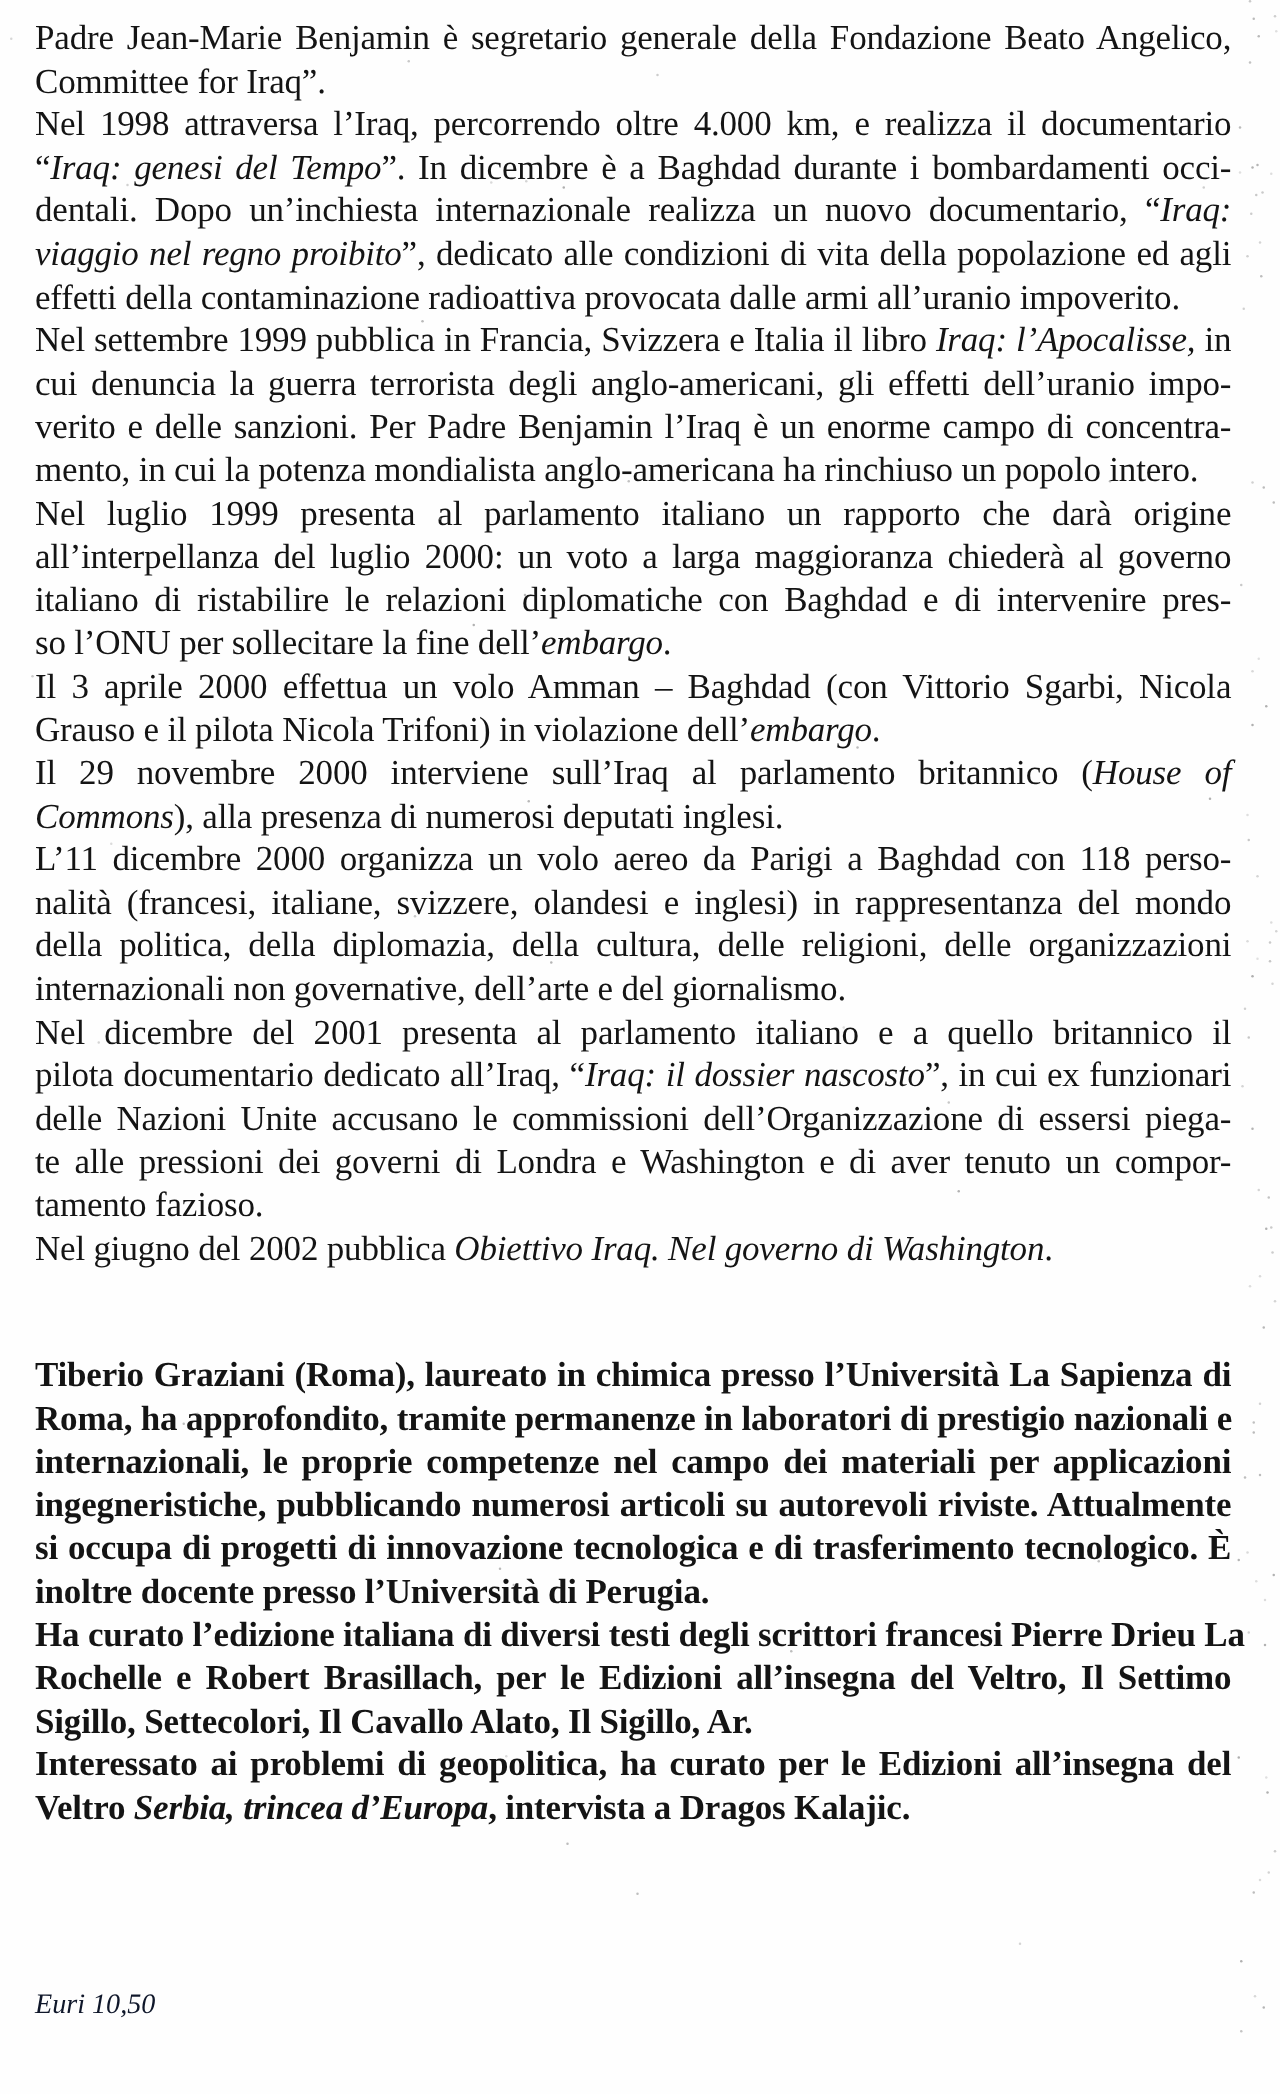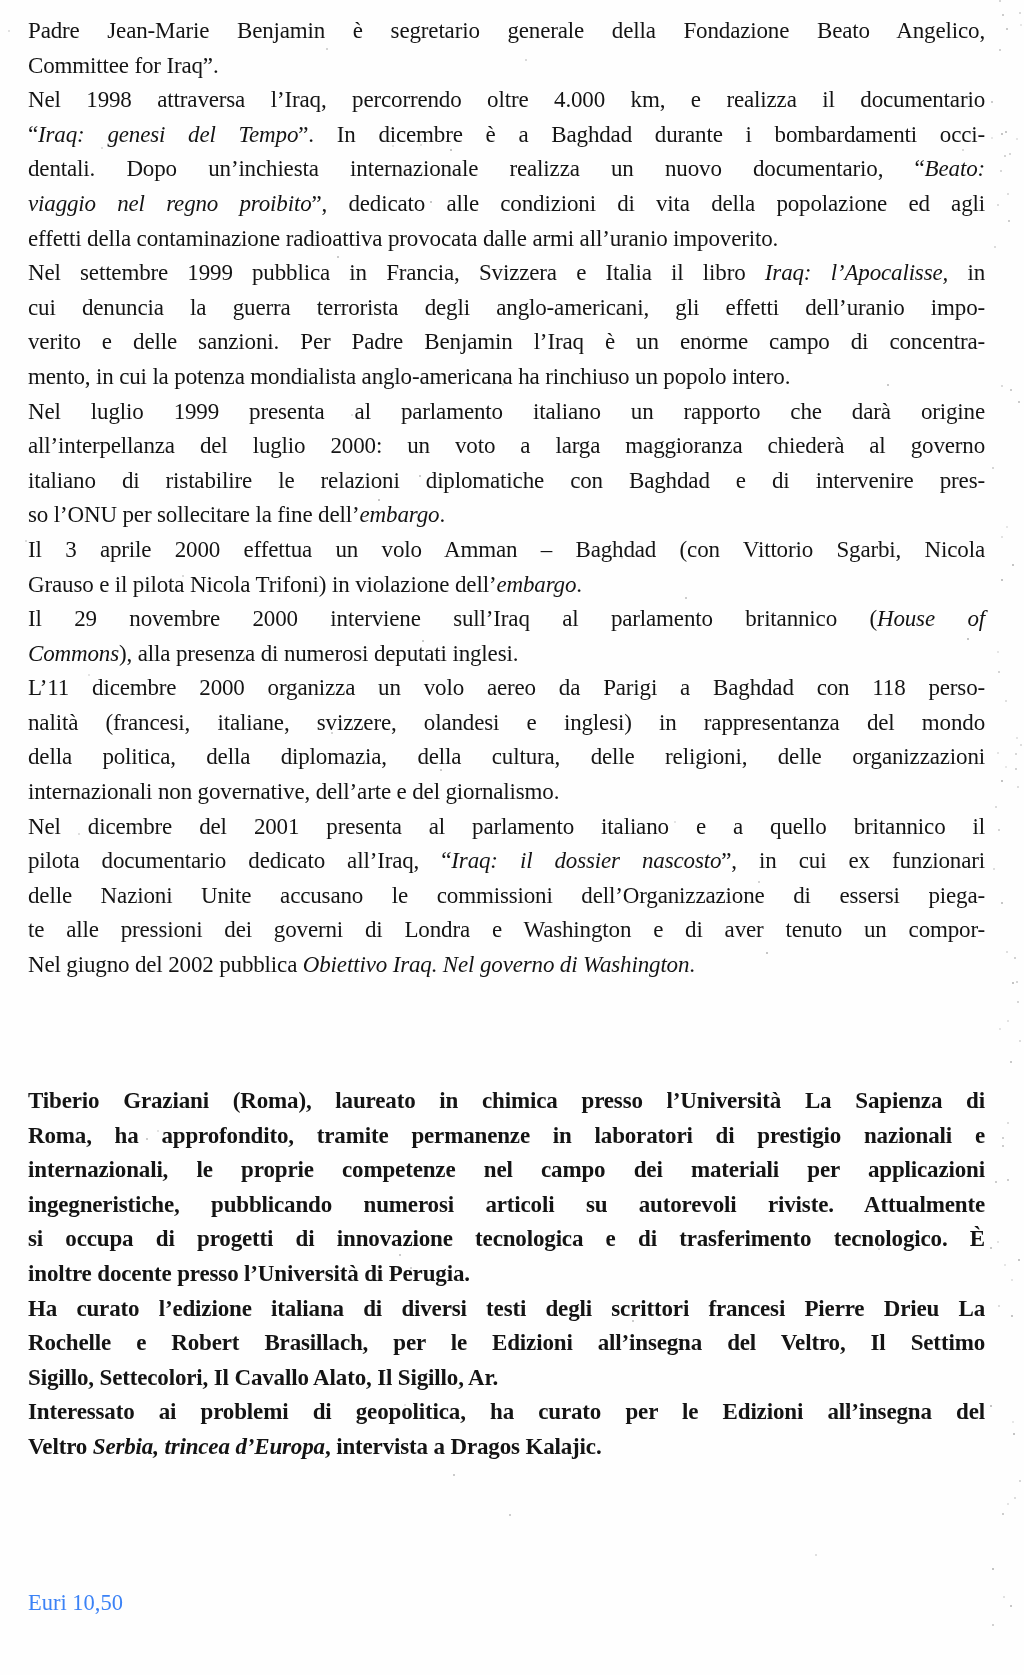--- a/index.html
+++ b/index.html
@@ -6,39 +6,39 @@
   body { width: 1024px; height: 1675px; position: relative; overflow: hidden; }
   .page {
     position: absolute; left: 0; top: 0; width: 1024px; height: 1675px;
     background: #fefefe;
     font-family: "Liberation Serif", "DejaVu Serif", serif;
     color: #141414;
   }
   .para { position: absolute; left: 28px; width: 957px; }
   .line {
     display: block; height: 34.6px; line-height: 34.6px;
-    font-size: 23px; white-space: nowrap;
+    font-size: 28px; white-space: nowrap;
     text-align: justify; text-align-last: justify;
     letter-spacing: -0.15px;
   }
   .line.last { text-align-last: left; }
   .line i, .line em { font-style: italic; }
-  .price { position: absolute; left: 28px; top: 1590px; font-size: 22.5px; font-family: "Liberation Serif", serif; color: #3b82f6; }
+  .price { position: absolute; left: 28px; top: 1590px; font-size: 22.5px; font-family: "Liberation Serif", serif; color: #0f172a; font-style: italic; }
   .speck { position: absolute; width: 2px; height: 2px; background: #9a9a9a; border-radius: 50%; }
 </style>
 </head>
 <body>
 
 <div class="page">
   <div class="para" id="sec1" style="top:14px;">
       <span class="line"><span>Padre Jean-Marie Benjamin è segretario generale della Fondazione Beato Angelico,</span></span>
       <span class="line last"><span>Committee for Iraq”.</span></span>
       <span class="line"><span>Nel 1998 attraversa l’Iraq, percorrendo oltre 4.000 km, e realizza il documentario</span></span>
       <span class="line"><span>“</span><i>Iraq: genesi del Tempo</i><span>”. In dicembre è a Baghdad durante i bombardamenti occi-</span></span>
-      <span class="line"><span>dentali. Dopo un’inchiesta internazionale realizza un nuovo documentario, “</span><i>Beato:</i></span>
+      <span class="line"><span>dentali. Dopo un’inchiesta internazionale realizza un nuovo documentario, “</span><i>Iraq:</i></span>
       <span class="line"><i>viaggio nel regno proibito</i><span>”, dedicato alle condizioni di vita della popolazione ed agli</span></span>
       <span class="line last"><span>effetti della contaminazione radioattiva provocata dalle armi all’uranio impoverito.</span></span>
       <span class="line"><span>Nel settembre 1999 pubblica in Francia, Svizzera e Italia il libro </span><i>Iraq: l’Apocalisse,</i><span> in</span></span>
       <span class="line"><span>cui denuncia la guerra terrorista degli anglo-americani, gli effetti dell’uranio impo-</span></span>
       <span class="line"><span>verito e delle sanzioni. Per Padre Benjamin l’Iraq è un enorme campo di concentra-</span></span>
       <span class="line last"><span>mento, in cui la potenza mondialista anglo-americana ha rinchiuso un popolo intero.</span></span>
       <span class="line"><span>Nel luglio 1999 presenta al parlamento italiano un rapporto che darà origine</span></span>
       <span class="line"><span>all’interpellanza del luglio 2000: un voto a larga maggioranza chiederà al governo</span></span>
       <span class="line"><span>italiano di ristabilire le relazioni diplomatiche con Baghdad e di intervenire pres-</span></span>
       <span class="line last"><span>so l’ONU per sollecitare la fine dell’</span><i>embargo</i><span>.</span></span>
@@ -47,20 +47,21 @@
       <span class="line"><span>Il 29 novembre 2000 interviene sull’Iraq al parlamento britannico (</span><i>House of</i></span>
       <span class="line last"><i>Commons</i><span>), alla presenza di numerosi deputati inglesi.</span></span>
       <span class="line"><span>L’11 dicembre 2000 organizza un volo aereo da Parigi a Baghdad con 118 perso-</span></span>
       <span class="line"><span>nalità (francesi, italiane, svizzere, olandesi e inglesi) in rappresentanza del mondo</span></span>
       <span class="line"><span>della politica, della diplomazia, della cultura, delle religioni, delle organizzazioni</span></span>
       <span class="line last"><span>internazionali non governative, dell’arte e del giornalismo.</span></span>
       <span class="line"><span>Nel dicembre del 2001 presenta al parlamento italiano e a quello britannico il</span></span>
       <span class="line"><span>pilota documentario dedicato all’Iraq, “</span><i>Iraq: il dossier nascosto</i><span>”, in cui ex funzionari</span></span>
       <span class="line"><span>delle Nazioni Unite accusano le commissioni dell’Organizzazione di essersi piega-</span></span>
       <span class="line"><span>te alle pressioni dei governi di Londra e Washington e di aver tenuto un compor-</span></span>
+      <span class="line last"><span>tamento fazioso.</span></span>
       <span class="line last"><span>Nel giugno del 2002 pubblica </span><i>Obiettivo Iraq. Nel governo di Washington</i><span>.</span></span>
     </div>
   <div class="para" id="sec2" style="top:1084px;font-weight:bold;">
       <span class="line"><span>Tiberio Graziani (Roma), laureato in chimica presso l’Università La Sapienza di</span></span>
       <span class="line"><span>Roma, ha approfondito, tramite permanenze in laboratori di prestigio nazionali e</span></span>
       <span class="line"><span>internazionali, le proprie competenze nel campo dei materiali per applicazioni</span></span>
       <span class="line"><span>ingegneristiche, pubblicando numerosi articoli su autorevoli riviste. Attualmente</span></span>
       <span class="line"><span>si occupa di progetti di innovazione tecnologica e di trasferimento tecnologico. È</span></span>
       <span class="line last"><span>inoltre docente presso l’Università di Perugia.</span></span>
       <span class="line"><span>Ha curato l’edizione italiana di diversi testi degli scrittori francesi Pierre Drieu La</span></span>

